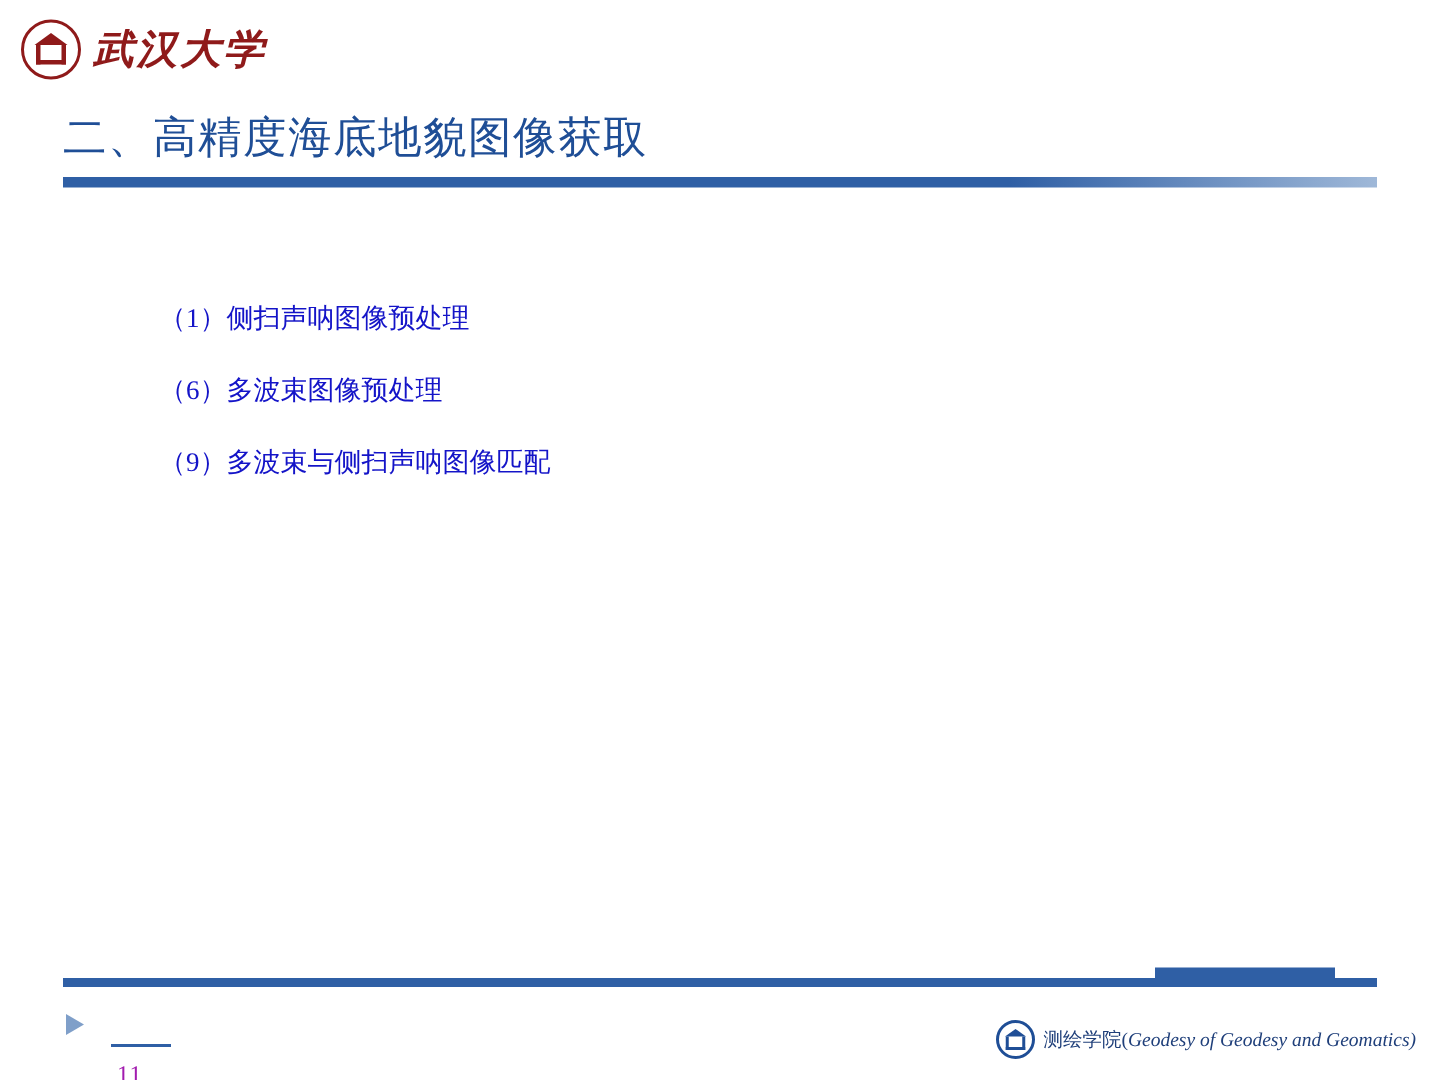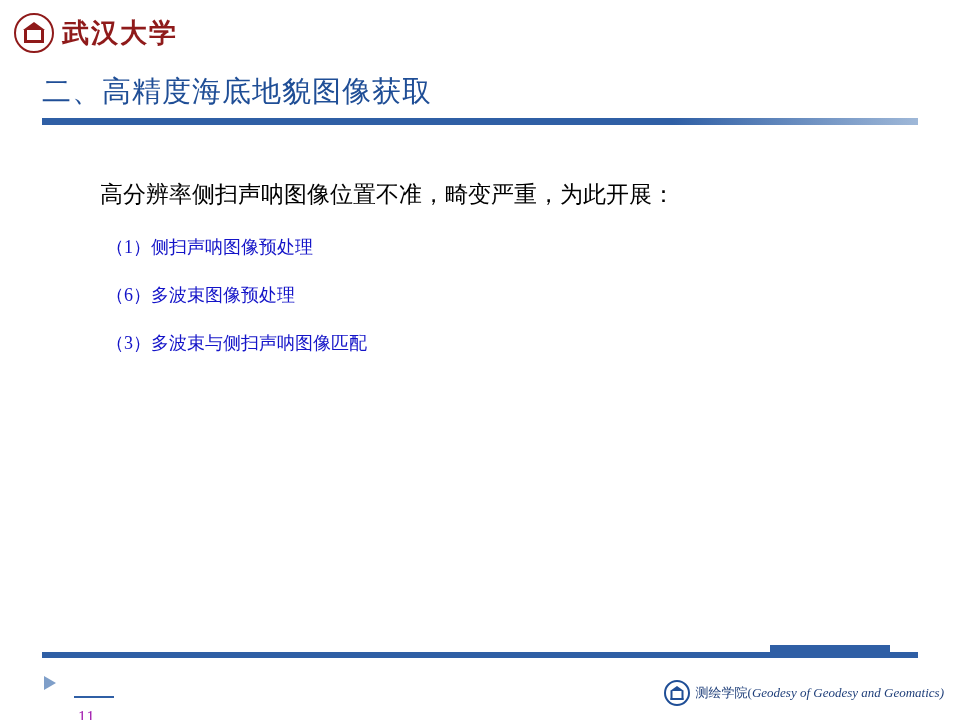--- a/index.html
+++ b/index.html
@@ -62,20 +62,21 @@
     border-left: 3px solid #8f1a1a;
     border-right: 3px solid #8f1a1a;
     border-bottom: 3px solid #8f1a1a;
     box-sizing: border-box;
   }
   .logo-text {
     margin-left: 8px;
     font-family: "Liberation Serif", serif;
     font-size: 27px;
     font-weight: bold;
+    font-style: italic;
     color: #8f1a1a;
     letter-spacing: 2px;
     line-height: 1;
     white-space: nowrap;
   }
 
   
   .title {
     position: absolute;
     left: 42px;
@@ -229,24 +230,23 @@
 
   <div class="logo-block">
     <div class="logo-emblem"></div>
     <div class="logo-text">武汉大学</div>
   </div>
 
   <div class="title">二、高精度海底地貌图像获取</div>
   <div class="title-rule"></div>
 
   <div class="body-wrap">
-    <div class="lead">高分辨率侧扫声呐图像位置不准，畸变严重，为此开展：</div>
     <div class="bullet">（1）侧扫声呐图像预处理</div>
     <div class="bullet">（6）多波束图像预处理</div>
-    <div class="bullet">（3）多波束与侧扫声呐图像匹配</div>
+    <div class="bullet">（9）多波束与侧扫声呐图像匹配</div>
   </div>
 
   <div class="footer-accent"></div>
   <div class="footer-bar"></div>
   <div class="footer-arrow"></div>
   <div class="page-num">11</div>
   <div class="page-underline"></div>
 
   <div class="footer-right">
     <div class="footer-seal"></div>

